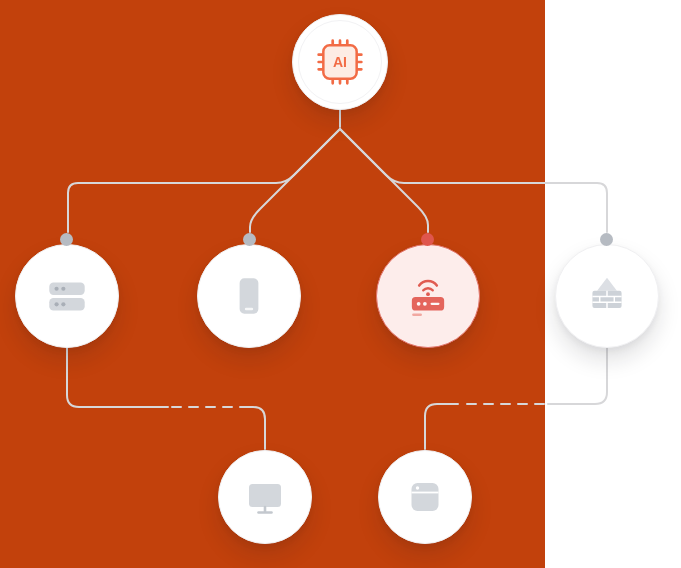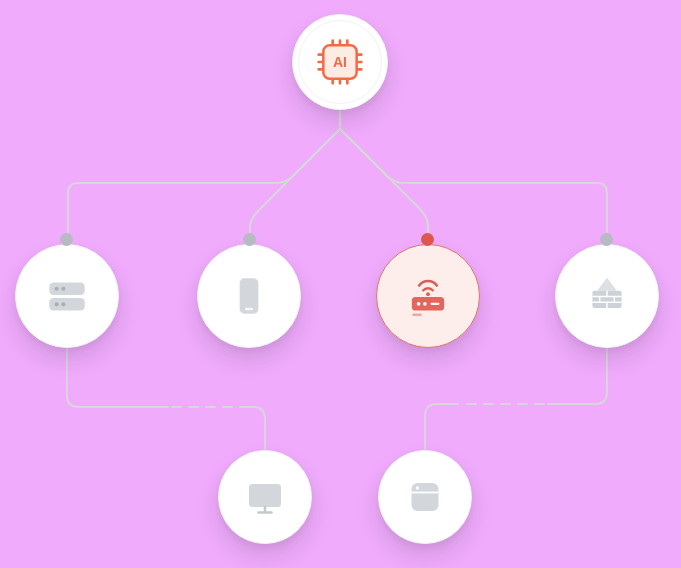--- a/index.html
+++ b/index.html
@@ -11,21 +11,21 @@
     --alert-border:#e2756c;
     --alert-icon:#e05c52;
     --accent-orange:#f26b45;
   }
   *{box-sizing:border-box;}
   html,body{margin:0;padding:0;}
   body{
     width:681px;height:568px;background:#ffffff;
     font-family:"Liberation Sans", sans-serif;overflow:hidden;
   }
-  .canvas{position:relative;width:681px;height:568px;background:#f0abfc;}
+  .canvas{position:relative;width:545px;height:568px;background:#c2410c;}
   svg.wires{position:absolute;left:0;top:0;z-index:1;}
   .edge{fill:none;stroke:var(--line);stroke-width:2;stroke-linecap:round;}
   .edge.dashed{stroke-dasharray:9 8;}
   .node{
     position:absolute;background:var(--node-fill);
     border:1px solid #f0f0f2;border-radius:50%;
     display:flex;align-items:center;justify-content:center;
     box-shadow:0 12px 22px rgba(25,25,30,.13),0 3px 6px rgba(25,25,30,.05);
     z-index:2;
   }

